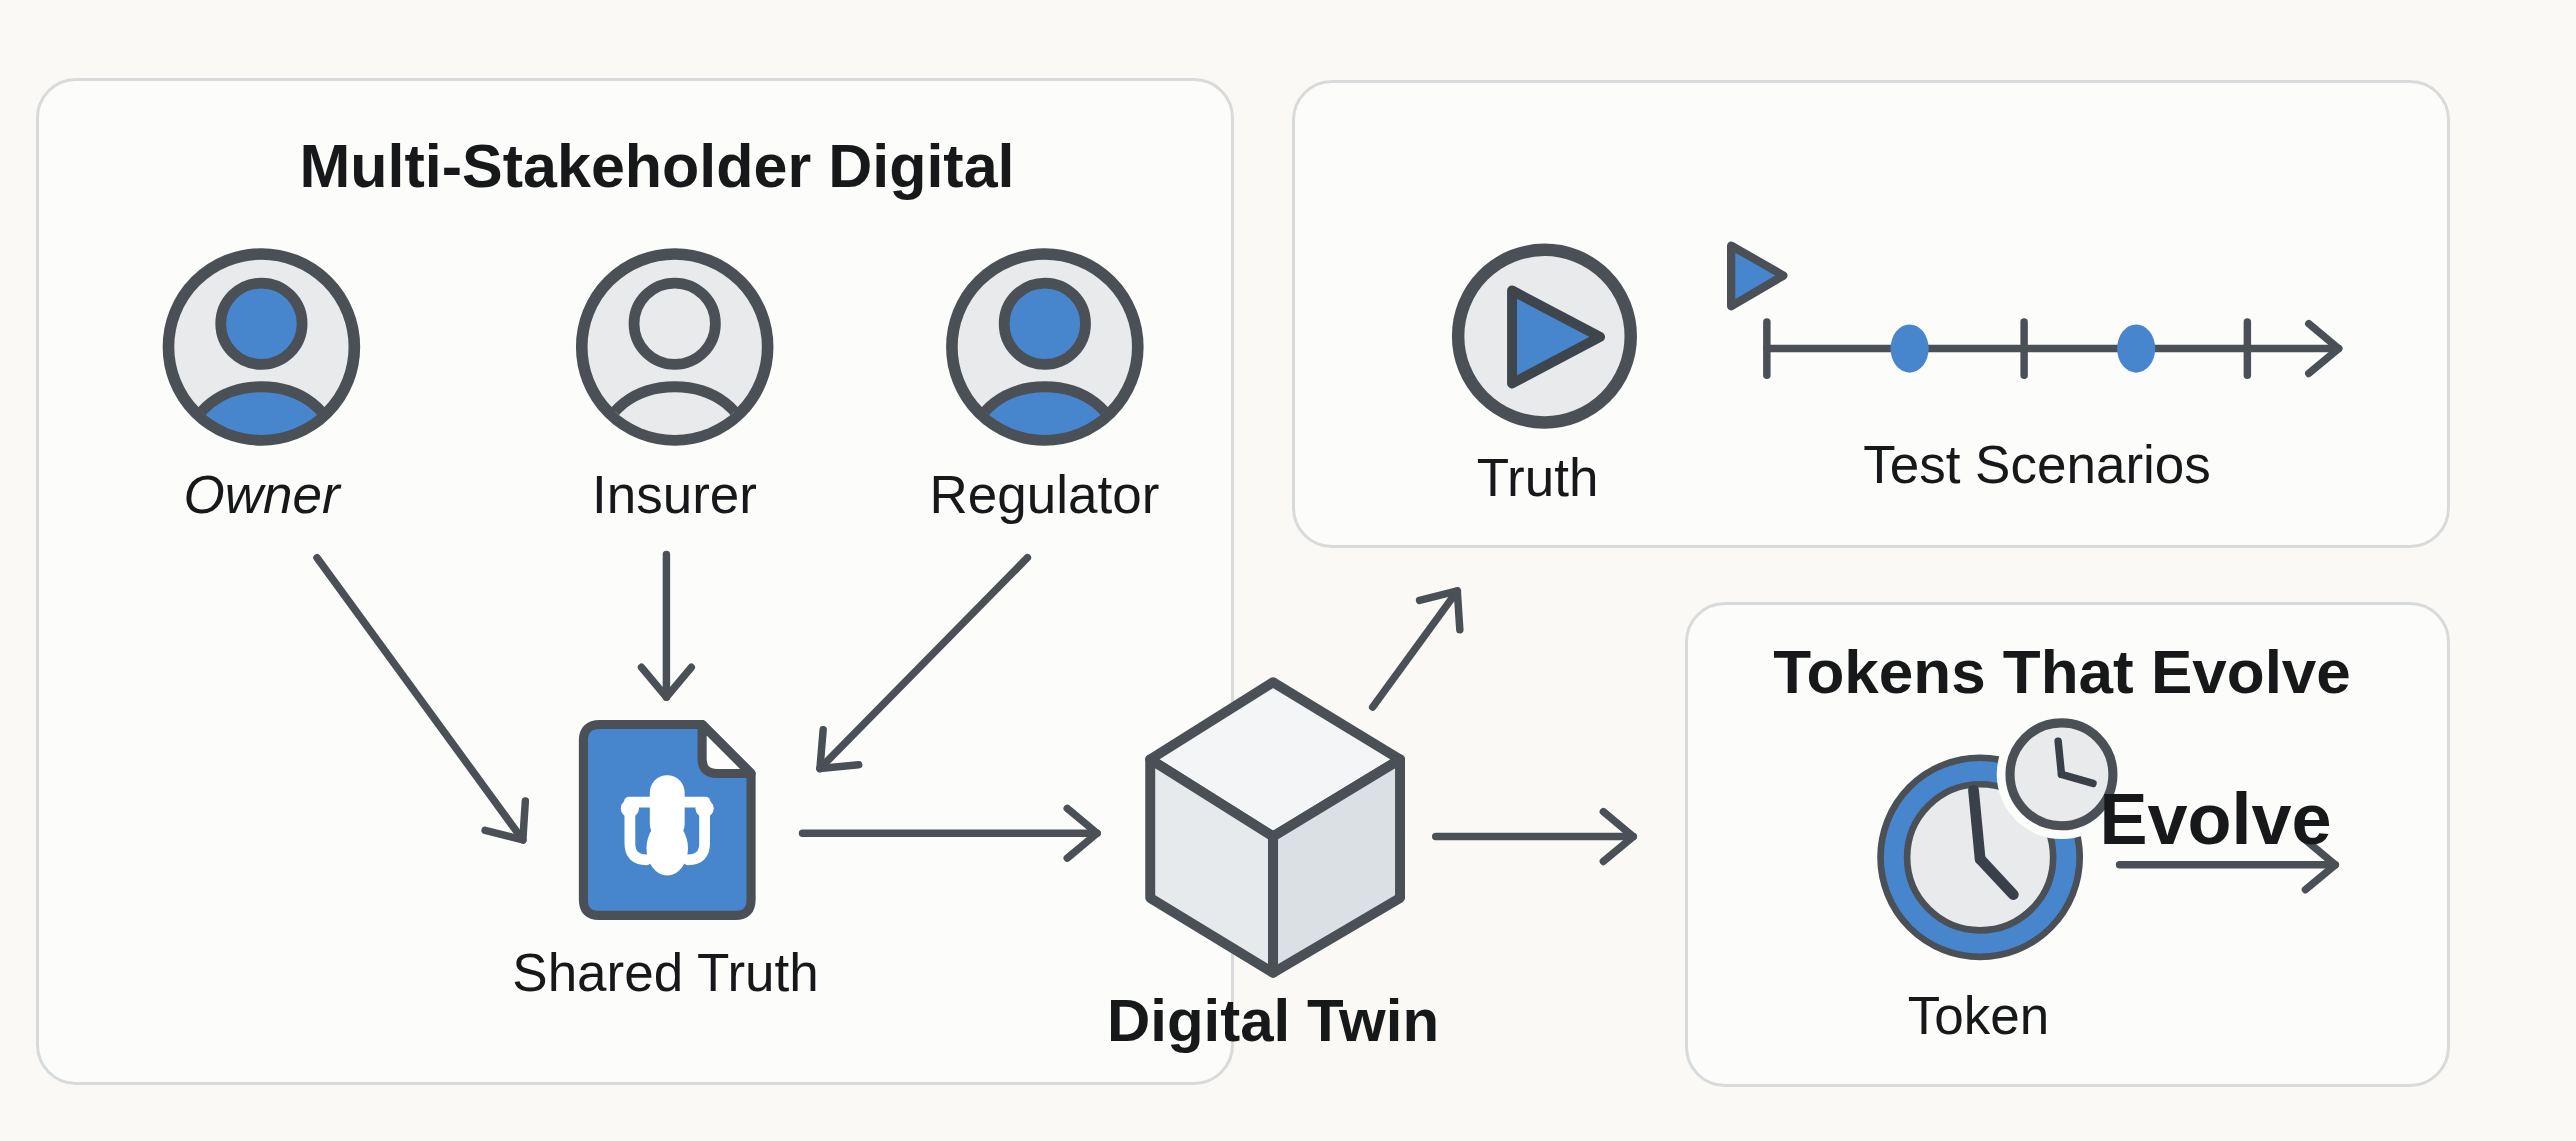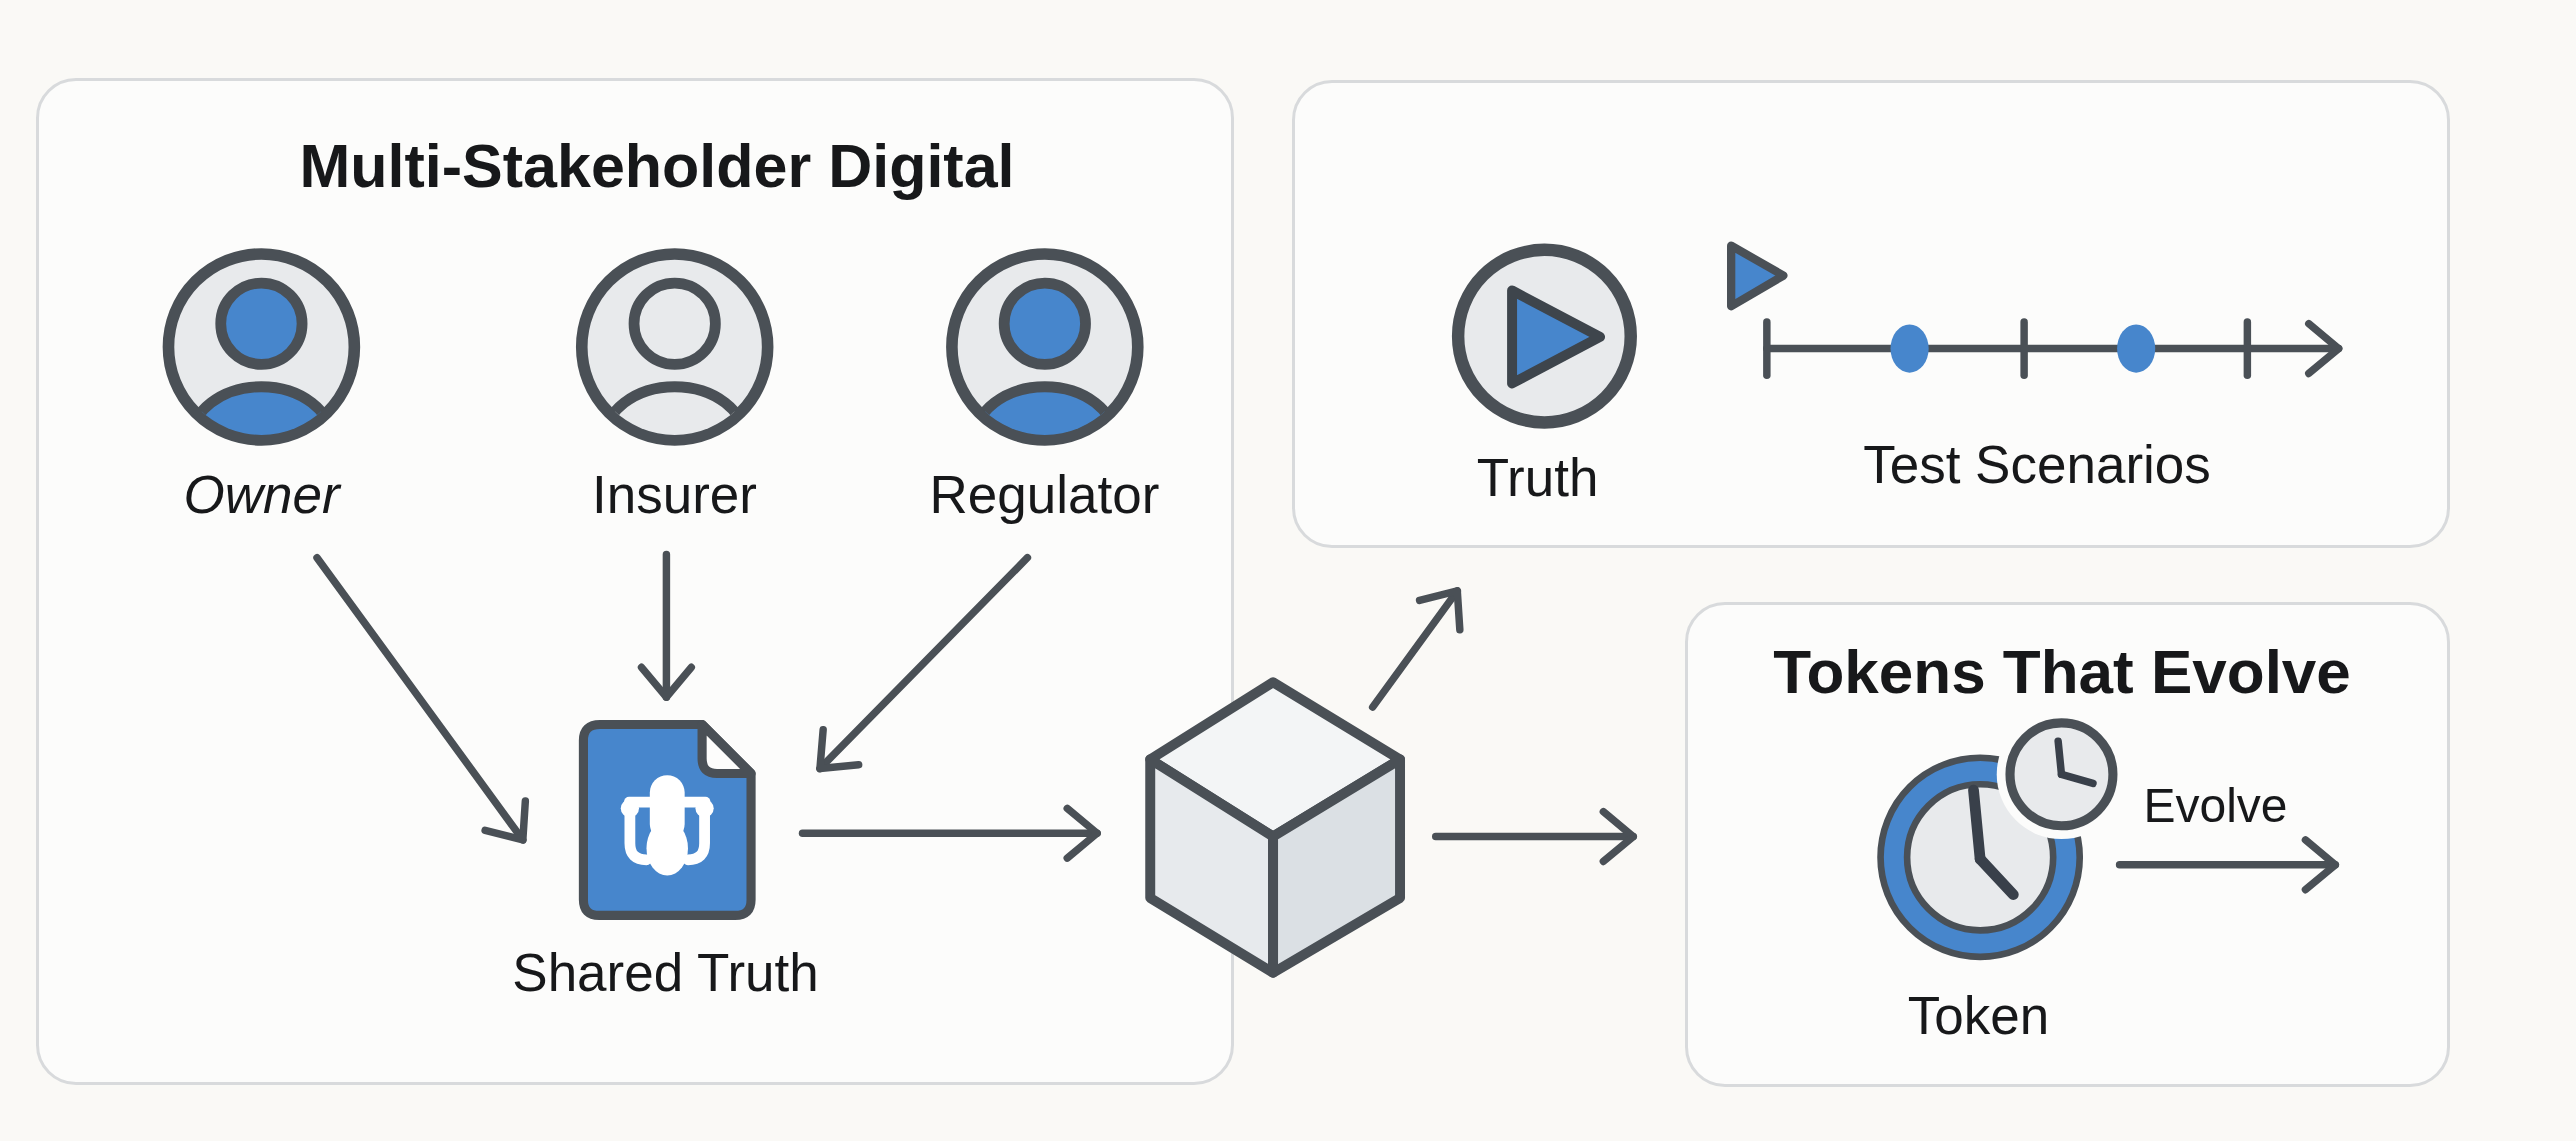--- a/index.html
+++ b/index.html
@@ -138,18 +138,19 @@
     </g>
   </svg>
 
   <div class="title" style="left:159px;top:131px;width:996px;">Multi-Stakeholder Digital</div>
   <div class="title" style="left:1730px;top:636px;width:664px;font-size:62px;">Tokens That Evolve</div>
 
   <div class="label" style="left:54px;top:465px;width:415px;font-style:italic;">Owner</div>
   <div class="label" style="left:467px;top:465px;width:415px;">Insurer</div>
   <div class="label" style="left:837px;top:465px;width:415px;">Regulator</div>
   <div class="label" style="left:458px;top:943px;width:415px;text-align:center;">Shared Truth</div>
+  <div class="label" style="left:1024px;top:986px;width:498px;font-weight:700;font-size:60px;">Digital Twin</div>
   <div class="label" style="left:1330px;top:448px;width:415px;">Truth</div>
   <div class="label" style="left:1788px;top:435px;width:498px;">Test Scenarios</div>
-  <div class="label" style="left:2008px;top:778px;width:415px;font-size:48px;">Evolve</div>
+  <div class="label" style="left:2008px;top:778px;width:415px;font-size:72px;font-weight:bold;">Evolve</div>
   <div class="label" style="left:1771px;top:986px;width:415px;text-align:center;">Token</div>
 </div>
 
 
 </body></html>

